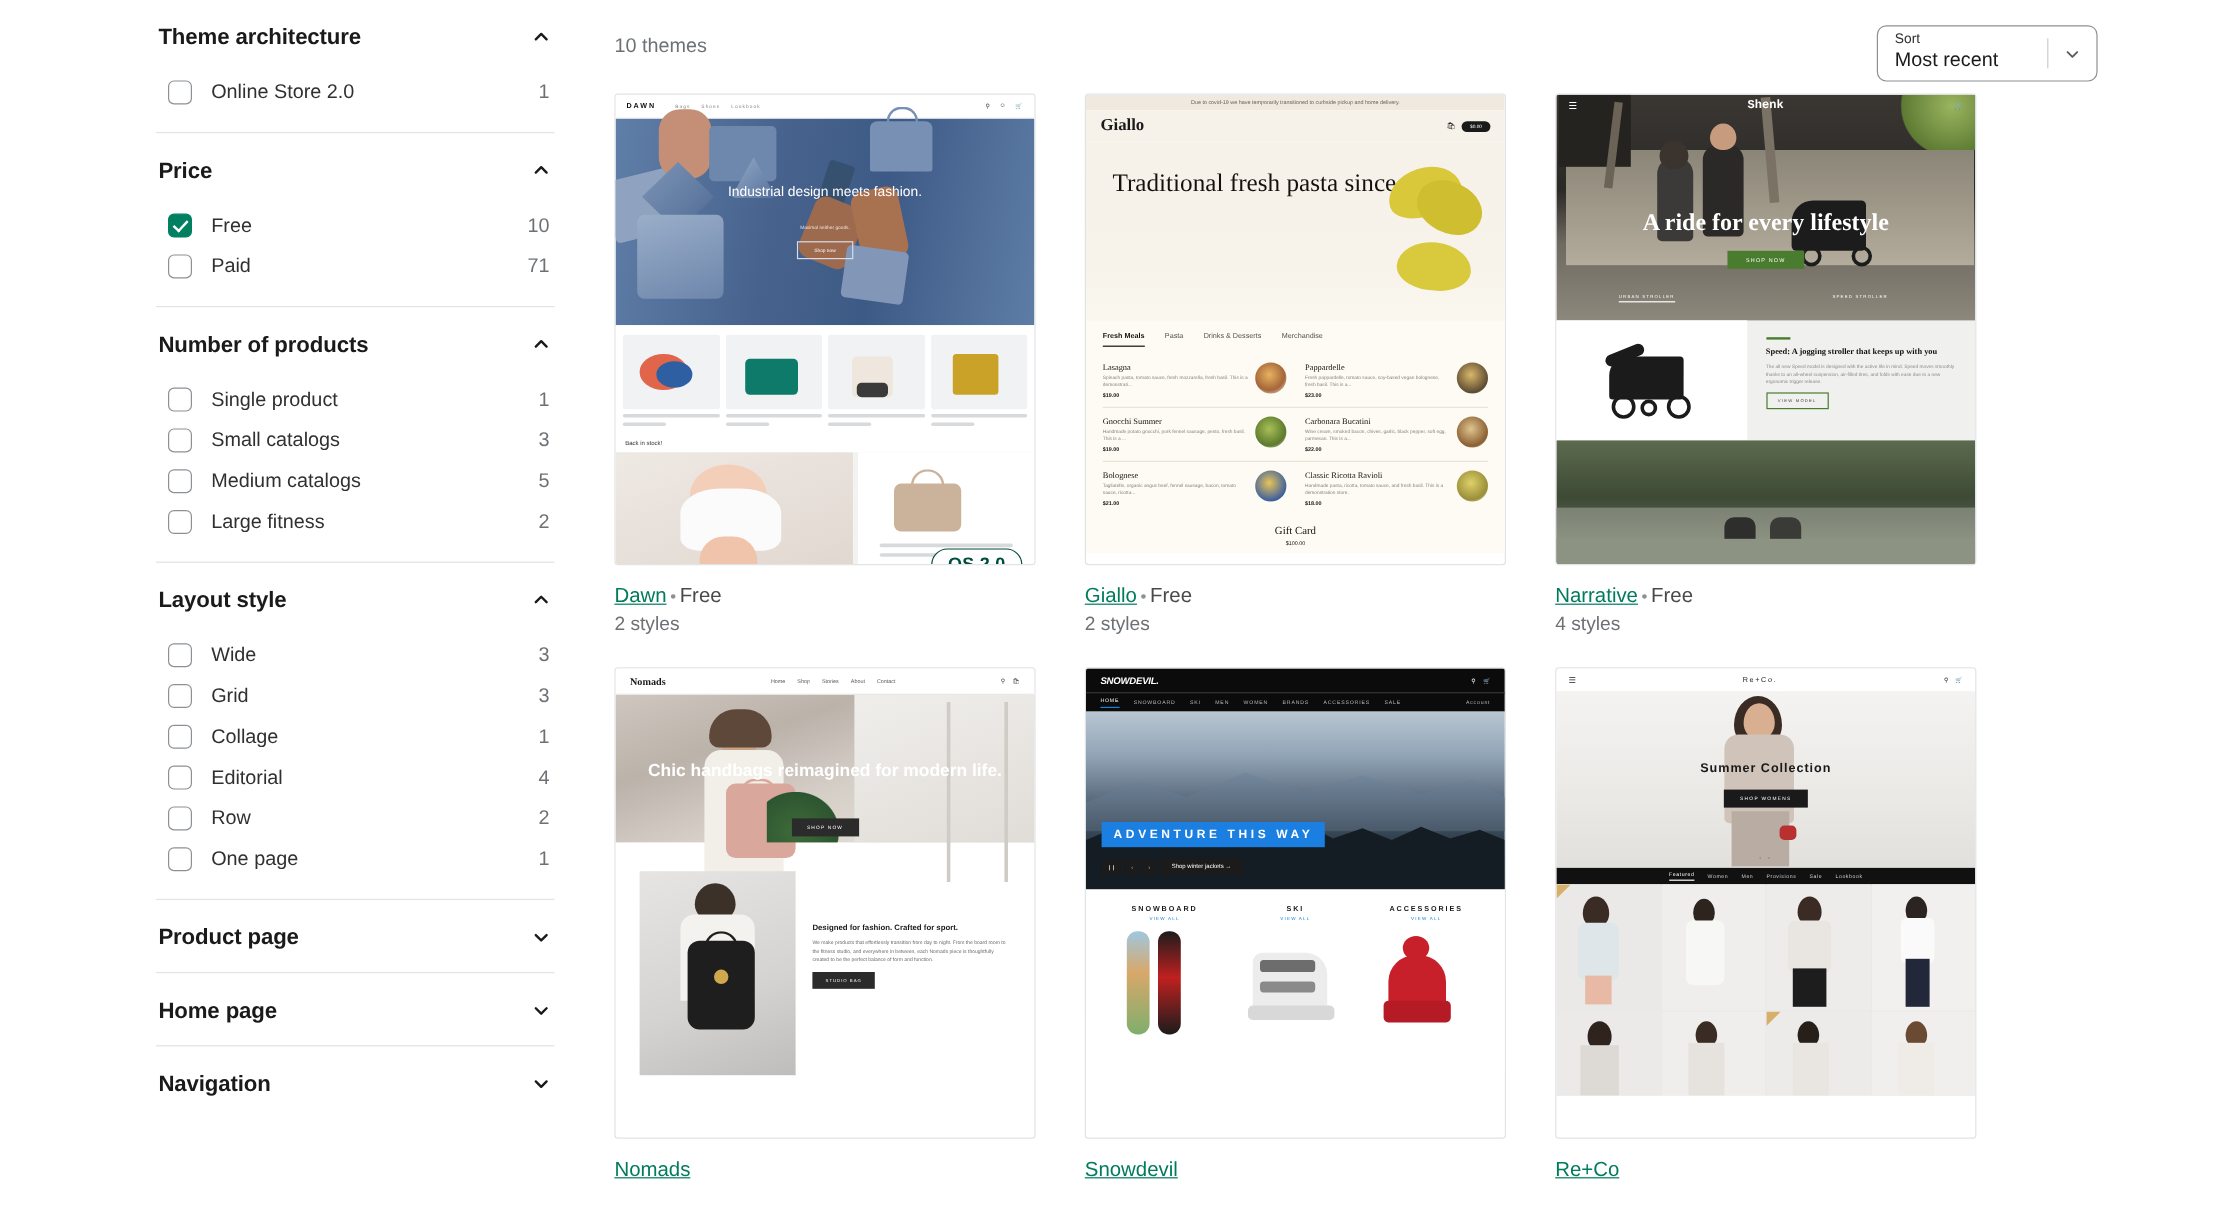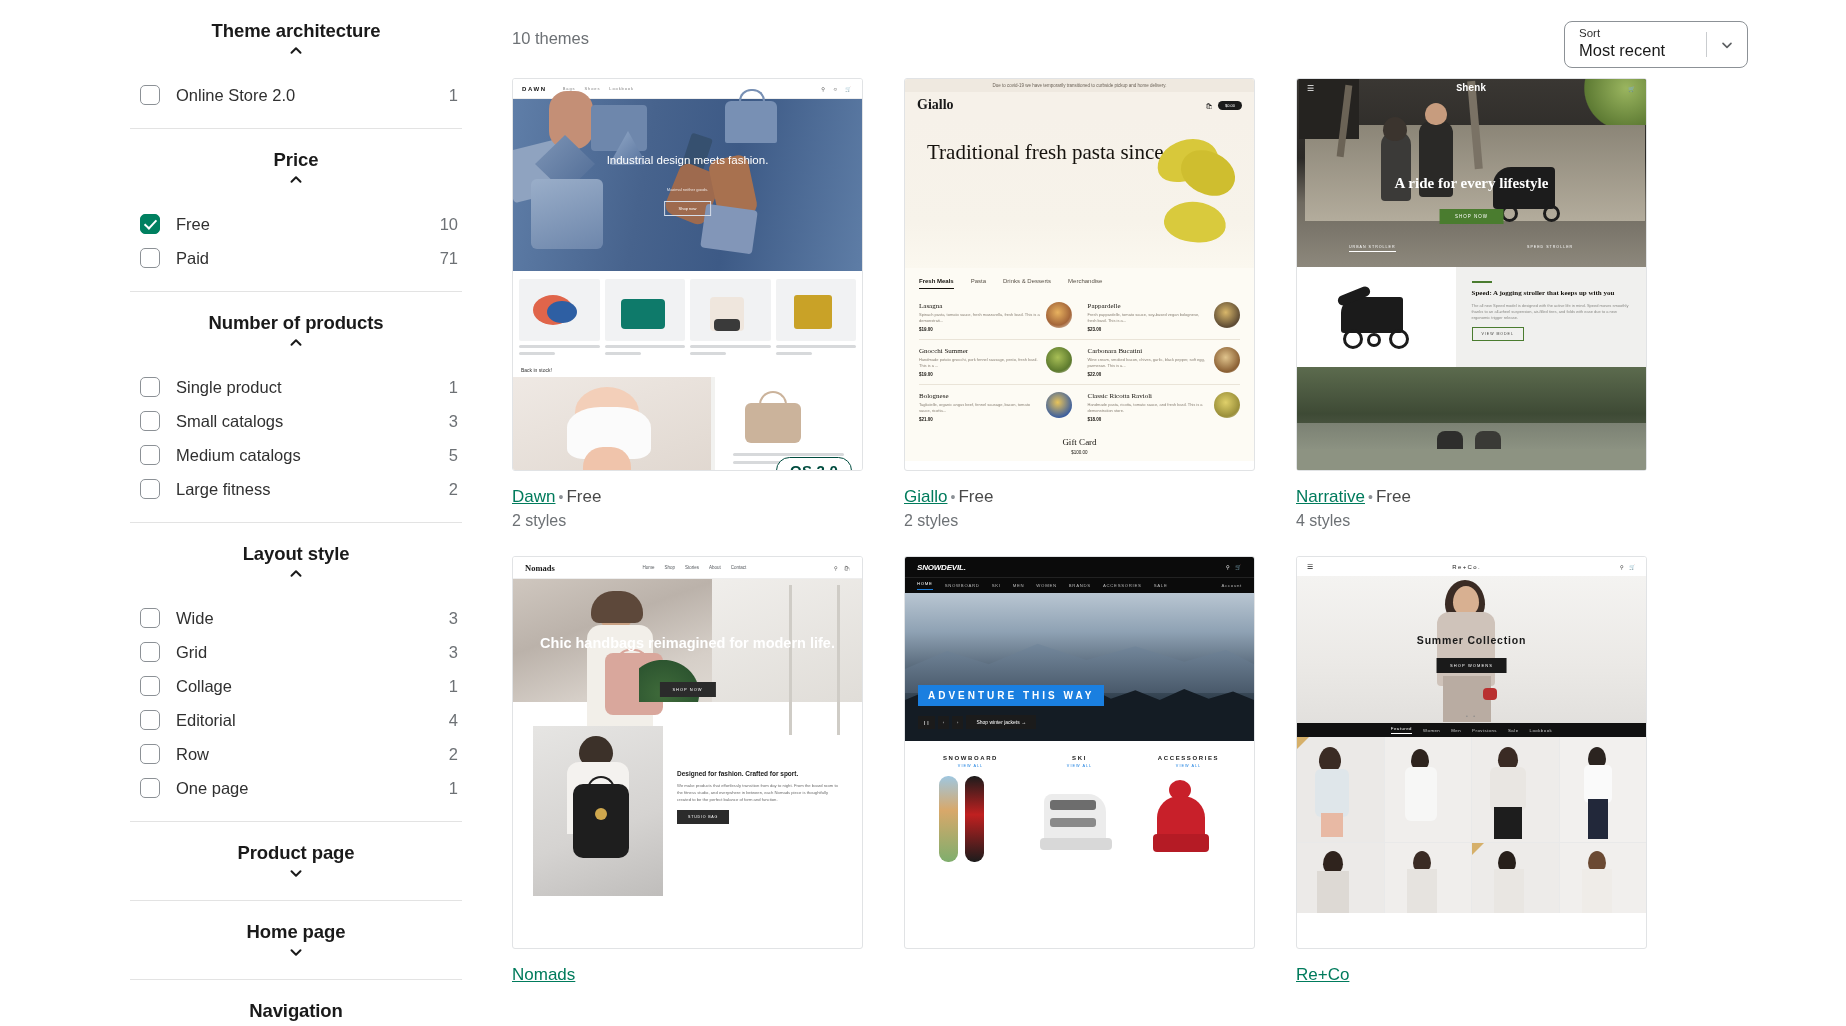--- a/index.html
+++ b/index.html
@@ -16,21 +16,20 @@
     width: 470px; flex: 0 0 470px;
     padding: 0 0 0 130px;
     height: 1026px; overflow: hidden;
     background: #fff;
   }
   .filter-group { width: 332px; }
   .filter-head {
     display: flex; align-items: center; justify-content: space-between;
     padding: 20px 2px 18px 2px;
     cursor: pointer;
-    flex-direction: column;
   }
   .filter-title {
     font-size: 18.5px; font-weight: bold; color: #1a1a1a;
     letter-spacing: -0.1px;
   }
   .chev { width: 18px; height: 18px; display:block; flex:0 0 18px; }
   .chev svg { display: block; }
   .filter-body { padding-bottom: 16px; }
   .filter-row {
     display: flex; align-items: center;
@@ -148,21 +147,21 @@
   .gia-ph { width: 26px; height: 26px; border-radius: 50%; flex:0 0 26px;
             background: radial-gradient(circle at 40% 35%, #fff 0%, #e8e2d4 55%, #cdc5b2 100%); }
   .gia-gc { text-align:center; font-family:"Liberation Serif",serif; font-size: 9px; color:#15120d; padding-top: 8px;}
 
   
   .nar-hero { height: 188px; position: relative;
     background: linear-gradient(180deg,#3a3733 0%,#2b2926 42%,#6f6a60 66%,#8d887c 100%); }
   .nar-bar { position:absolute; top:0; left:0; right:0; height:18px; display:flex; align-items:center; padding:0 10px; }
   .nar-logo { font-family:Liberation Mono, monospace; color:#fff; font-size:10px; font-weight:bold; margin: 0 auto; }
   .nar-h1 { position:absolute; left:0; right:0; top:96px; text-align:center; color:#fff;
-            font-family:"Liberation Serif",serif; font-size: 15px; font-weight:bold; }
+            font-family:"Liberation Serif",serif; font-size: 20px; font-weight:bold; }
   .nar-btn { position:absolute; left:50%; transform:translateX(-50%); top:130px;
              background:#4a7c2f; color:#fff; font-size:4.5px; padding:5px 16px; letter-spacing:1px; }
   .nar-split { display:flex; height:80px; background:#f4f4f2; }
   .nar-left { flex:1; background:#fff; position:relative; }
   .nar-right { flex:1; background:#f0f0ee; padding: 14px 16px 0 16px; }
   .nar-rule { width: 20px; height:2px; background:#4a7c2f; margin-bottom:6px; }
   .nar-rh { font-family:"Liberation Serif",serif; font-weight:bold; font-size:7px; color:#15120d; line-height:9px; }
   .nar-rp { font-size:4px; color:#8a8a86; line-height:6px; margin-top:5px; }
   .nar-rb { border:.8px solid #4a7c2f; color:#3b3b38; font-size:3.5px; padding:4px 9px;
             display:inline-block; margin-top:6px; letter-spacing:1px; }
@@ -750,20 +749,25 @@
                 <div class="sd-cv">VIEW ALL</div>
                 <div class="sd-cimg">
                   <div style="position:absolute;left:30px;top:4px;width:22px;height:20px;background:#c8202a;border-radius:50%;"></div>
                   <div style="position:absolute;left:18px;top:20px;width:48px;height:46px;background:#c8202a;border-radius:22px 22px 6px 6px;"></div>
                   <div style="position:absolute;left:14px;top:58px;width:56px;height:18px;background:#b51b25;border-radius:4px;"></div>
                 </div>
               </div>
             </div>
           </div>
         </div>
+        <div class="card-meta">
+          <div>
+            <span class="theme-name">Snowdevil</span>
+          </div>
+        </div>
       </div>
 
       <div class="card">
         <div class="thumb-wrap">
           <div class="thumb">
             <div class="rc-bar">
               <span style="font-size:7px;color:#222;">☰</span>
               <span class="rc-logo">Re+Co.</span>
               <span style="display:flex;gap:6px;font-size:5px;color:#222;">
                 <span>⚲</span>

